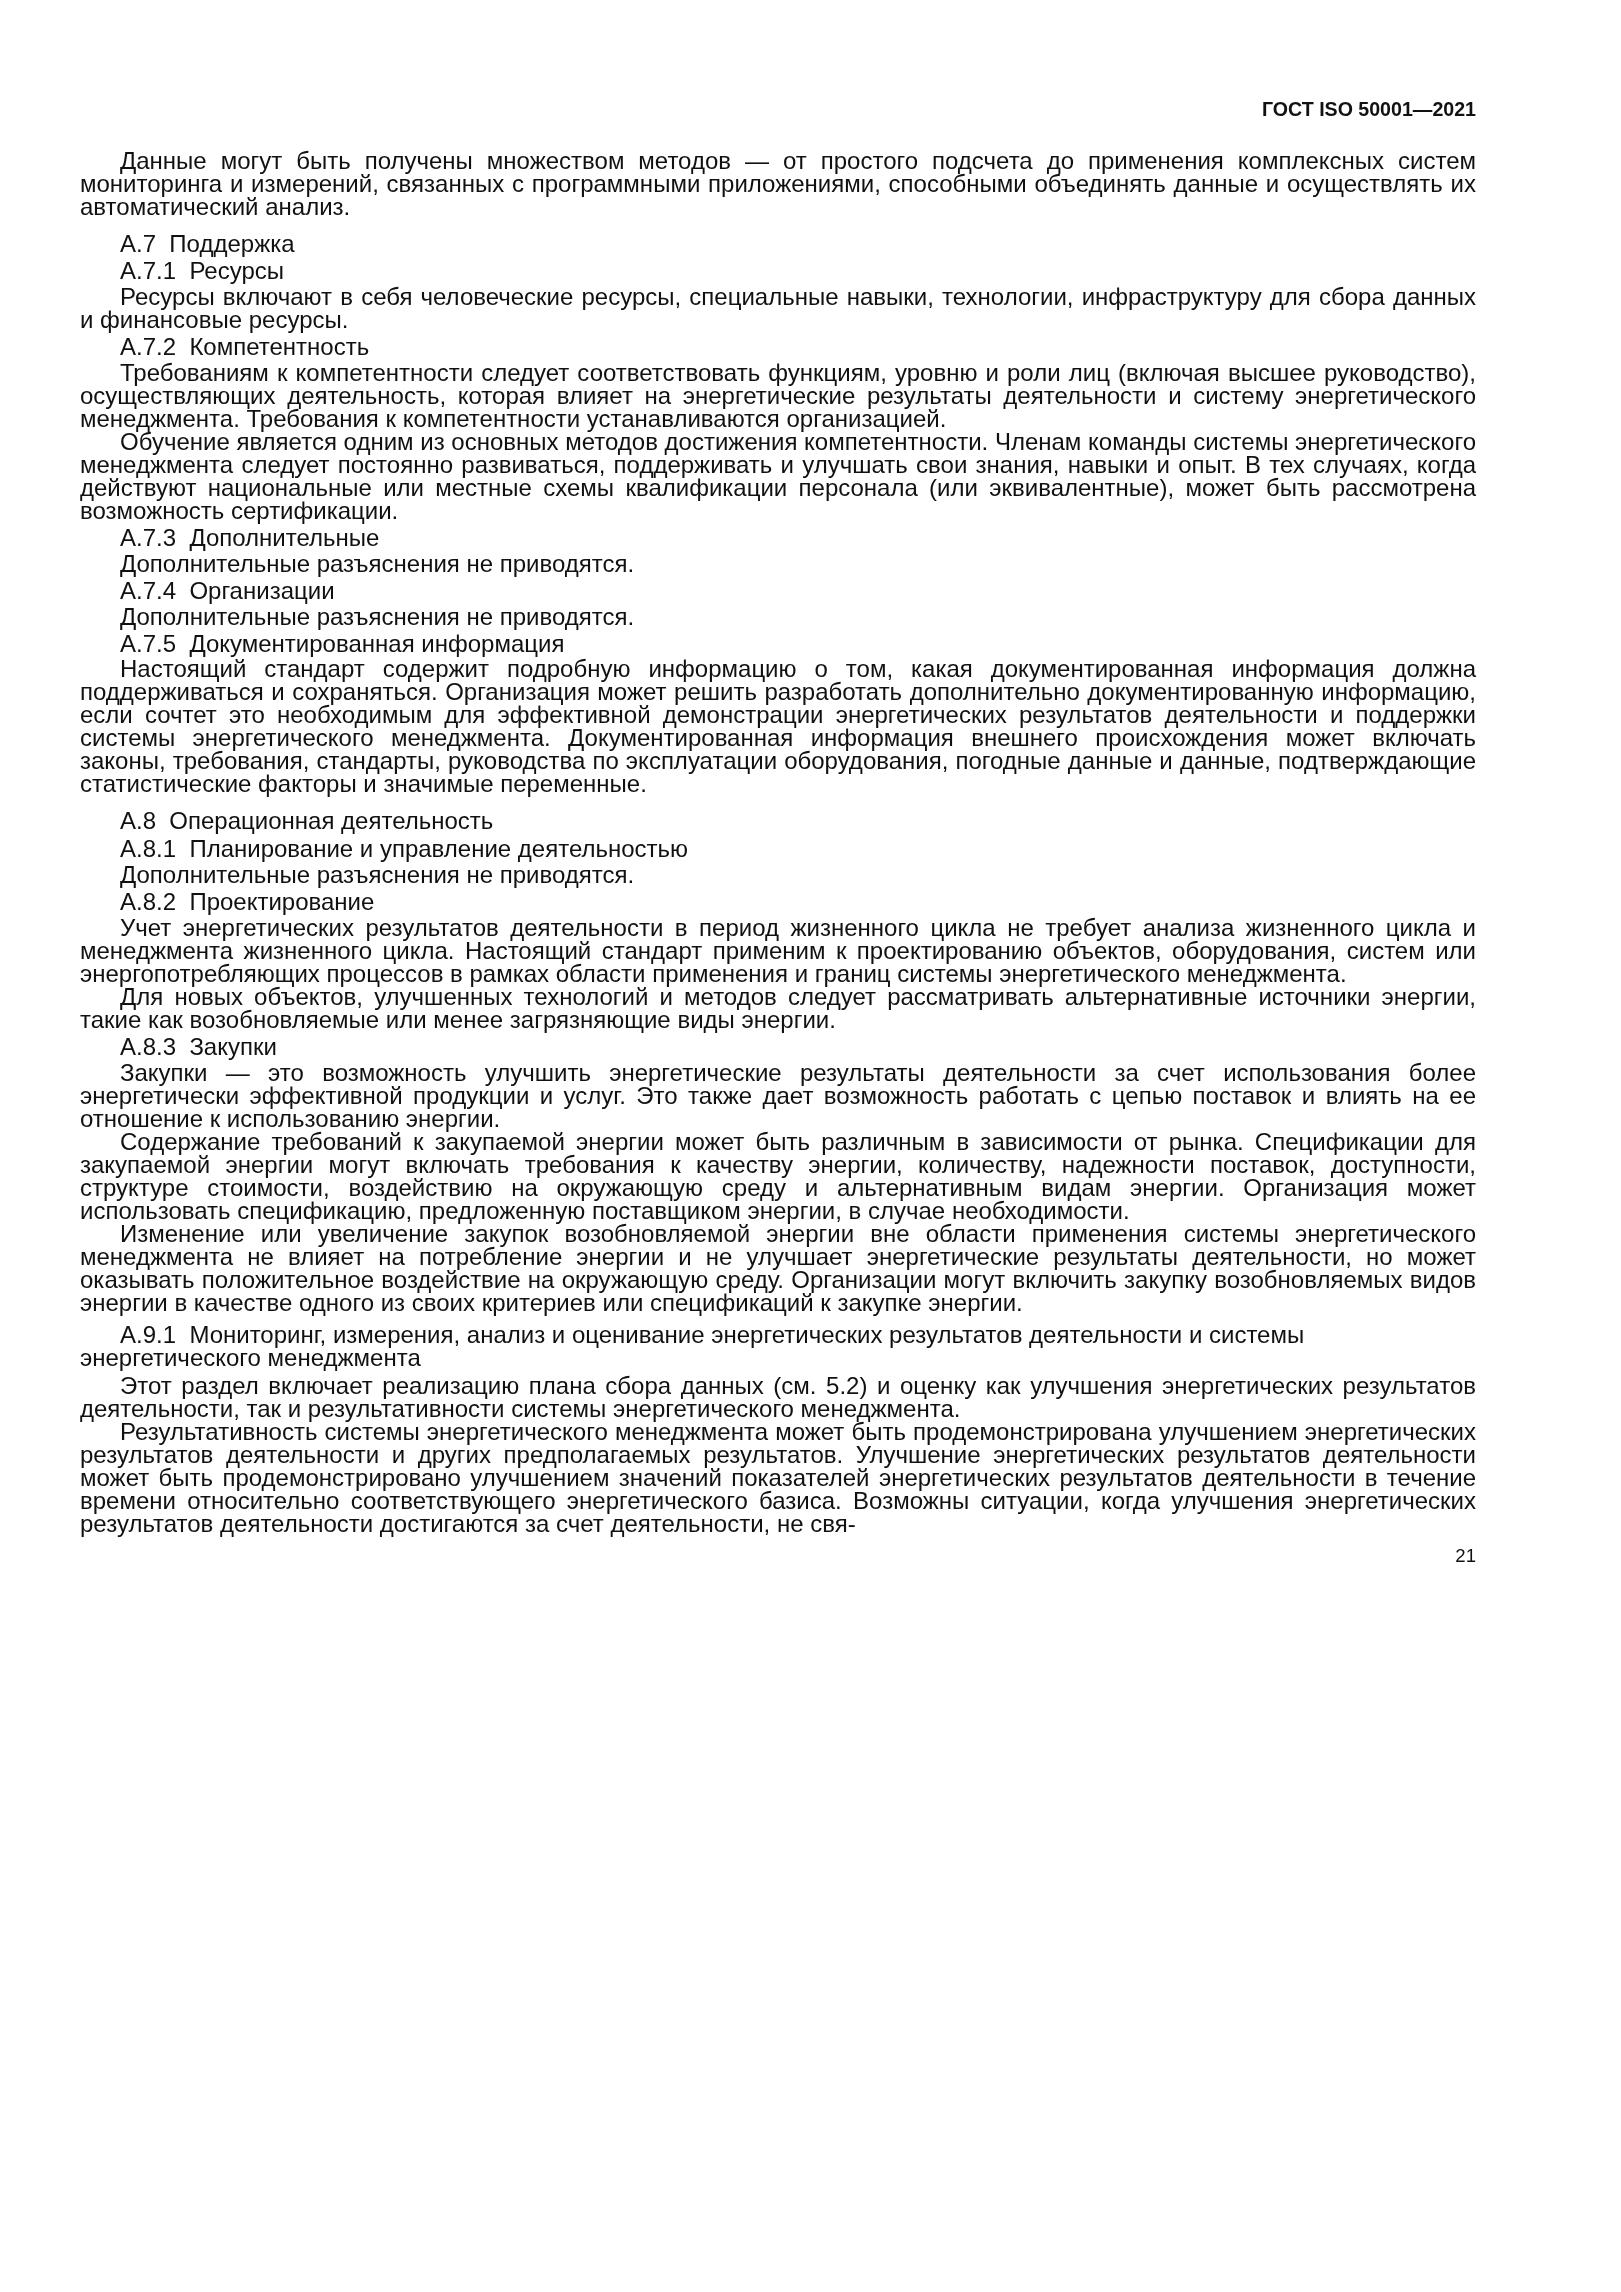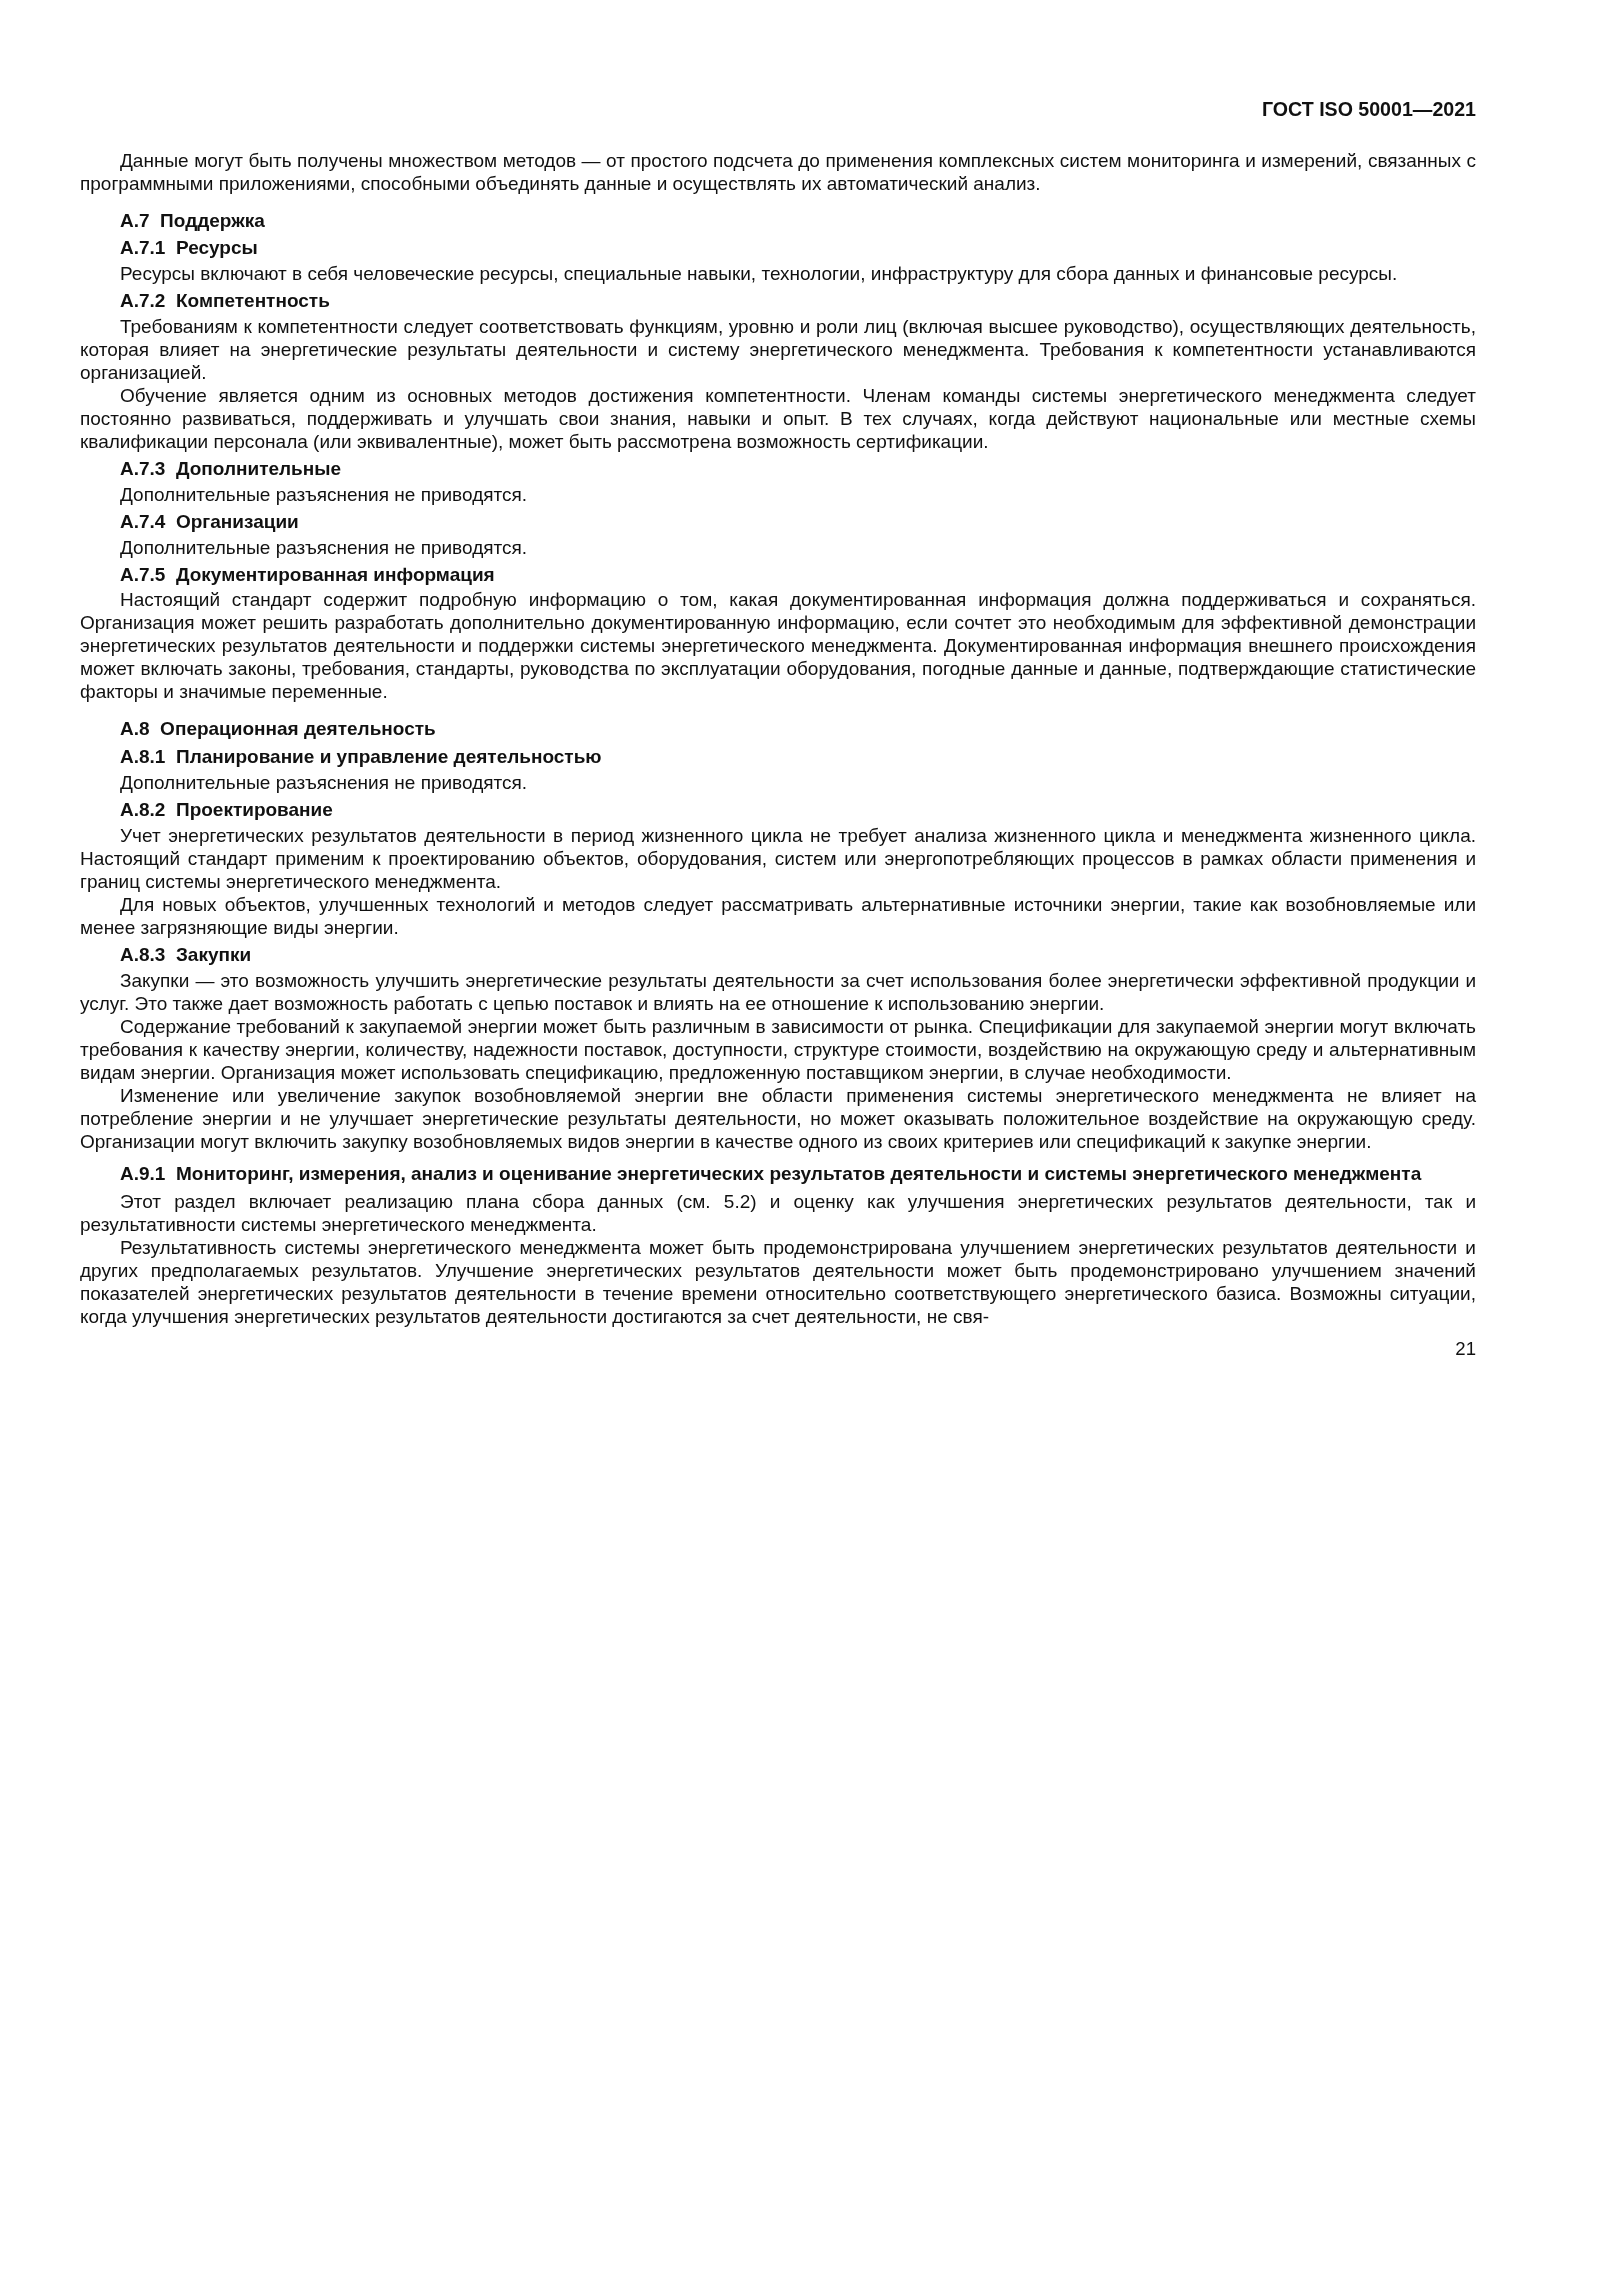--- a/index.html
+++ b/index.html
@@ -16,31 +16,31 @@
     position: relative;
   }
   .header {
     text-align: right;
     font-weight: bold;
     font-size: 19.6px;
     line-height: 23.5px;
     margin-bottom: 27.4px;
   }
   .content {
-    font-size: 19px;
+    font-size: 24px;
     line-height: 23px;
   }
   .p {
     text-align: justify;
     text-indent: 40px;
     hyphens: auto;
     -webkit-hyphens: auto;
   }
   .h2, .h3 {
-    font-weight: bold;
+    font-weight: normal;
     text-indent: 40px;
     white-space: pre-wrap;
     text-align: left;
   }
   .h2 {
     margin-top: 13.7px;
     margin-bottom: 4.9px;
   }
   .h3 {
     margin-top: 3.9px;

